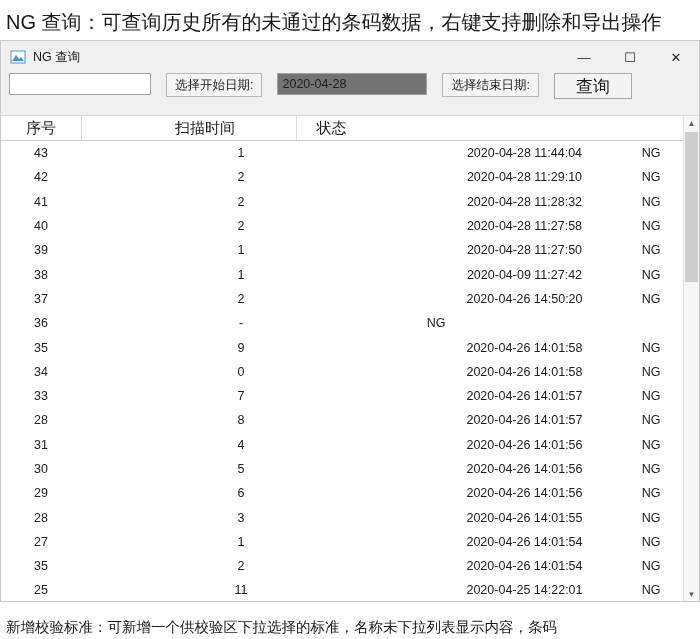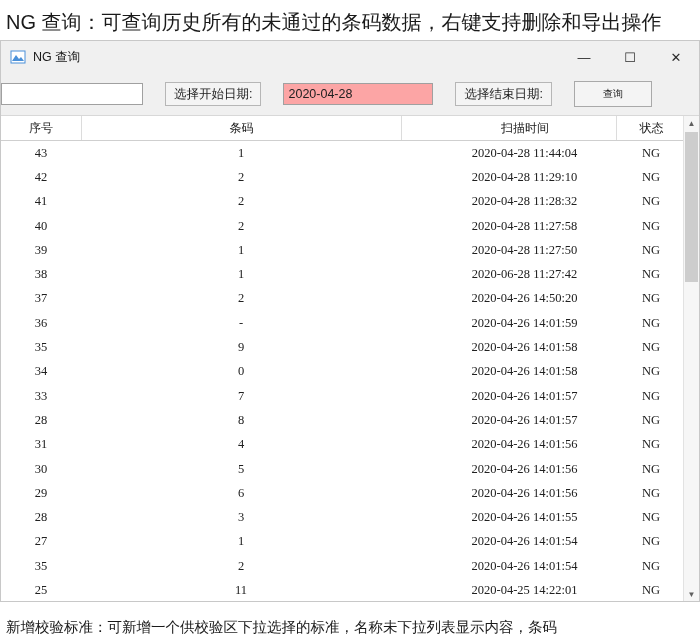--- a/index.html
+++ b/index.html
@@ -69,23 +69,23 @@
     align-items: center;
     justify-content: center;
     font-size: 13px;
     color: #2b2b2b;
     font-family: "Liberation Sans", sans-serif;
   }
 
   .toolbar {
     height: 42px;
     display: flex;
-    align-items: center;
-    padding-left: 0;
-    gap: 12px;
+    align-items: flex-start;
+    padding-left: 8px;
+    gap: 5px;
     background: #f0f0f0;
   }
   .tb-input {
     width: 142px;
     height: 22px;
     background: #ffffff;
     border: 1px solid #a0a0a0;
     box-sizing: border-box;
     font-size: 12px;
     color: #202020;
@@ -102,38 +102,38 @@
     height: 24px;
     line-height: 22px;
     padding: 0 8px;
     box-sizing: border-box;
     margin-left: 10px;
     white-space: nowrap;
   }
   .tb-date {
     width: 150px;
     height: 22px;
-    background: #fca5a5;
+    background: #737373;
     border: 1px solid #a0a0a0;
     box-sizing: border-box;
     font-size: 12.5px;
     color: #202020;
     padding: 0 4px;
     line-height: 20px;
     margin-left: 10px;
     outline: none;
     font-family: "Liberation Sans", sans-serif;
   }
   .tb-button {
     margin-left: 10px;
     width: 78px;
     height: 26px;
     background: #f4f4f4;
     border: 1px solid #a9a9a9;
-    font-size: 10px;
+    font-size: 17px;
     color: #1a1a1a;
     cursor: pointer;
     font-family: "Liberation Sans", sans-serif;
   }
 
   .grid {
     background: #ffffff;
     border-top: 1px solid #d8d8d8;
     position: relative;
     height: 486px;
@@ -141,41 +141,40 @@
   }
   .grid-header {
     display: flex;
     height: 24px;
     align-items: center;
     background: #ffffff;
     border-bottom: 1px solid #cfcfcf;
     position: relative;
   }
   .grid-header .col {
-    font-size: 12px;
+    font-size: 15px;
     color: #1a1a1a;
     text-align: center;
     position: relative;
     height: 24px;
     line-height: 24px;
     box-sizing: border-box;
   }
   .grid-header .col + .col { border-left: 1px solid #dcdcdc; }
 
   .col-seq   { width: 80px; }
   .col-code  { width: 320px; }
   .col-time  { width: 215px; padding-left: 32px; }
   .col-state { width: 70px; }
 
   .rows { position: relative; }
   .row {
     display: flex;
     height: 24.3px;
     align-items: center;
-    font-family: Liberation Serif, serif;
   }
   .row .cell {
     font-size: 12.5px;
     color: #202020;
     text-align: center;
     box-sizing: border-box;
   }
 
   .scrollbar {
     position: absolute;
@@ -238,21 +237,20 @@
     <input class="tb-input" type="text" value="" style="">
     <span class="tb-label">选择开始日期:</span>
     <input class="tb-date" type="text" value="2020-04-28" style="">
     <span class="tb-label">选择结束日期:</span>
     <button class="tb-button">查询</button>
   </div>
 
   <div class="grid">
     <div class="grid-header">
       <div class="col col-seq">序号</div>
-      <div class="col col-code">条码</div>
       <div class="col col-time">扫描时间</div>
       <div class="col col-state">状态</div>
     </div>
     <div class="rows" id="rows-container">
         <div class="row">
           <div class="cell col-seq">43</div>
           <div class="cell col-code">1</div>
           <div class="cell col-time">2020-04-28 11:44:04</div>
           <div class="cell col-state">NG</div>
         </div>
@@ -276,33 +274,32 @@
         </div>
         <div class="row">
           <div class="cell col-seq">39</div>
           <div class="cell col-code">1</div>
           <div class="cell col-time">2020-04-28 11:27:50</div>
           <div class="cell col-state">NG</div>
         </div>
         <div class="row">
           <div class="cell col-seq">38</div>
           <div class="cell col-code">1</div>
-          <div class="cell col-time">2020-06-28 11:27:42</div>
+          <div class="cell col-time">2020-04-09 11:27:42</div>
           <div class="cell col-state">NG</div>
         </div>
         <div class="row">
           <div class="cell col-seq">37</div>
           <div class="cell col-code">2</div>
           <div class="cell col-time">2020-04-26 14:50:20</div>
           <div class="cell col-state">NG</div>
         </div>
         <div class="row">
           <div class="cell col-seq">36</div>
           <div class="cell col-code">-</div>
-          <div class="cell col-time">2020-04-26 14:01:59</div>
           <div class="cell col-state">NG</div>
         </div>
         <div class="row">
           <div class="cell col-seq">35</div>
           <div class="cell col-code">9</div>
           <div class="cell col-time">2020-04-26 14:01:58</div>
           <div class="cell col-state">NG</div>
         </div>
         <div class="row">
           <div class="cell col-seq">34</div>

